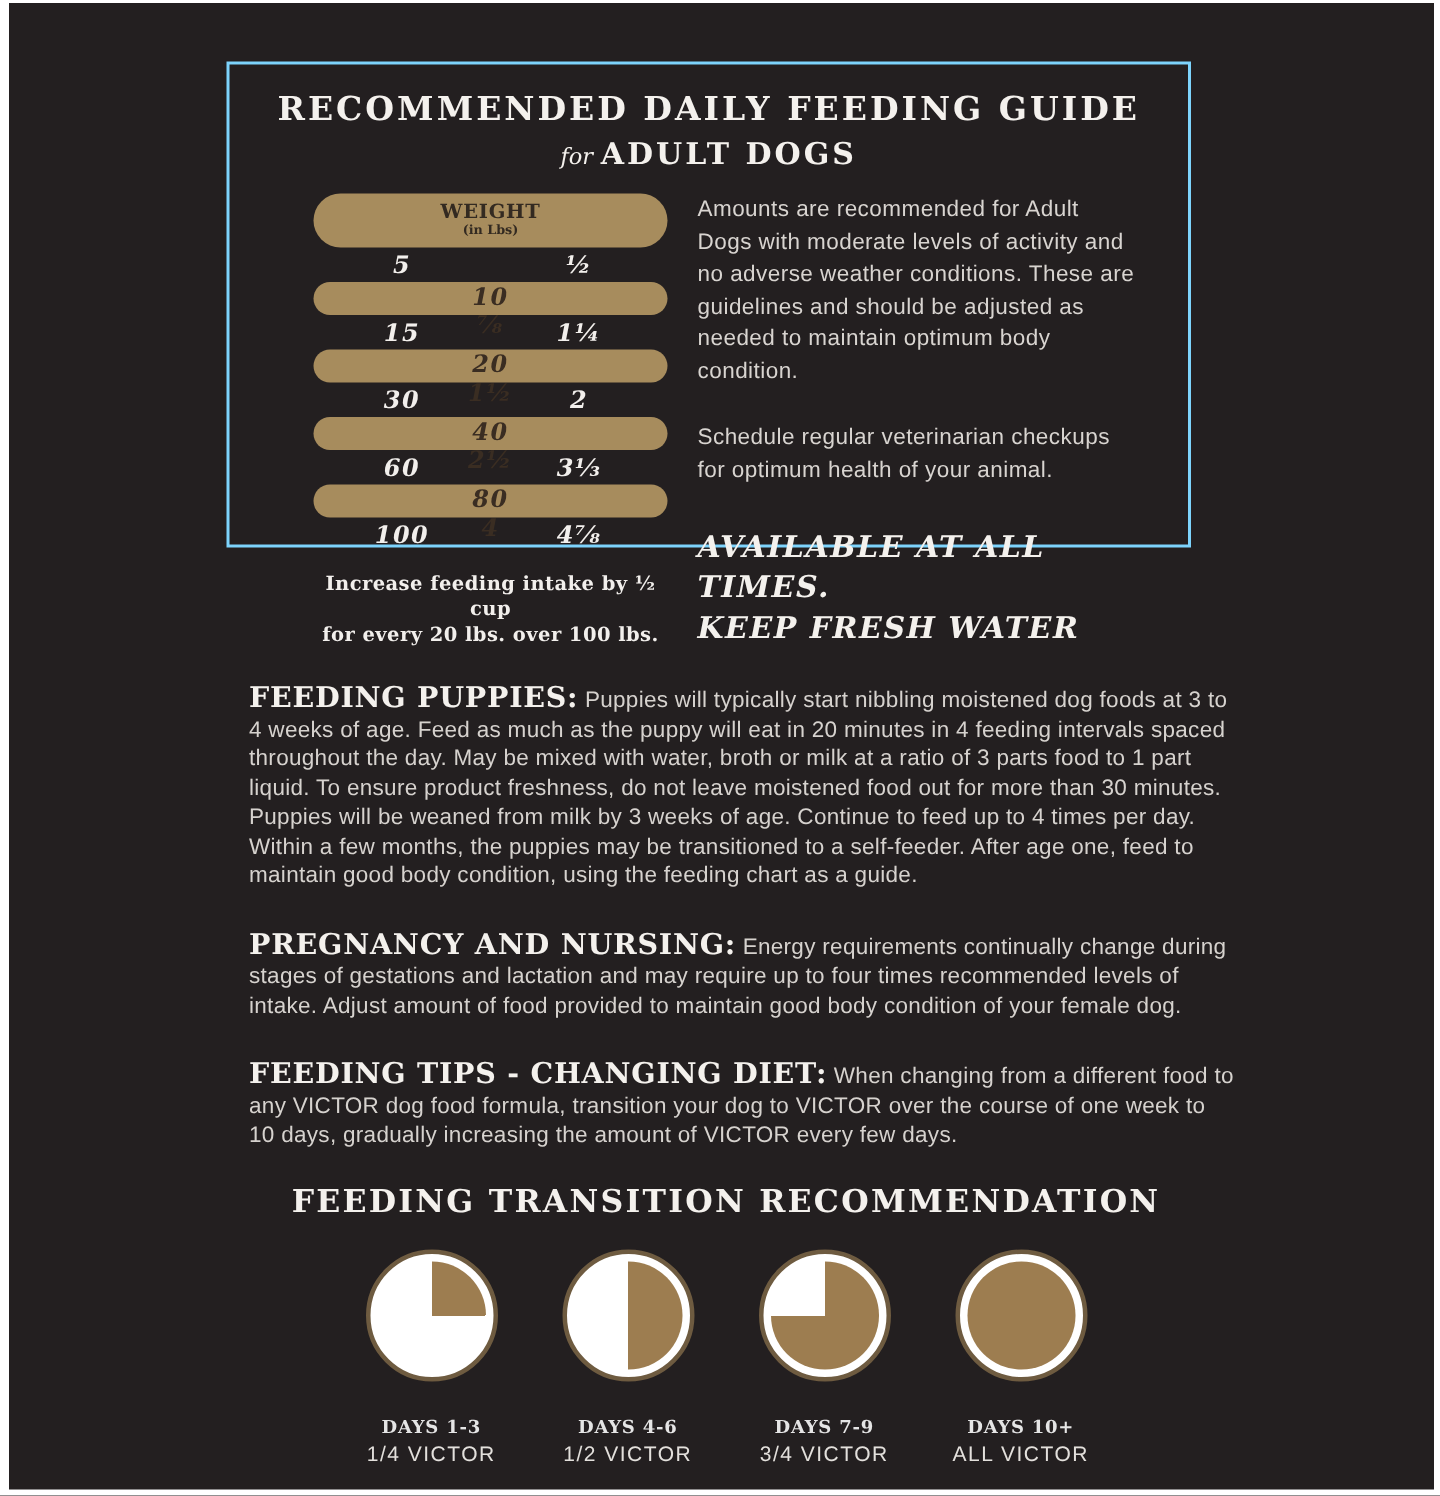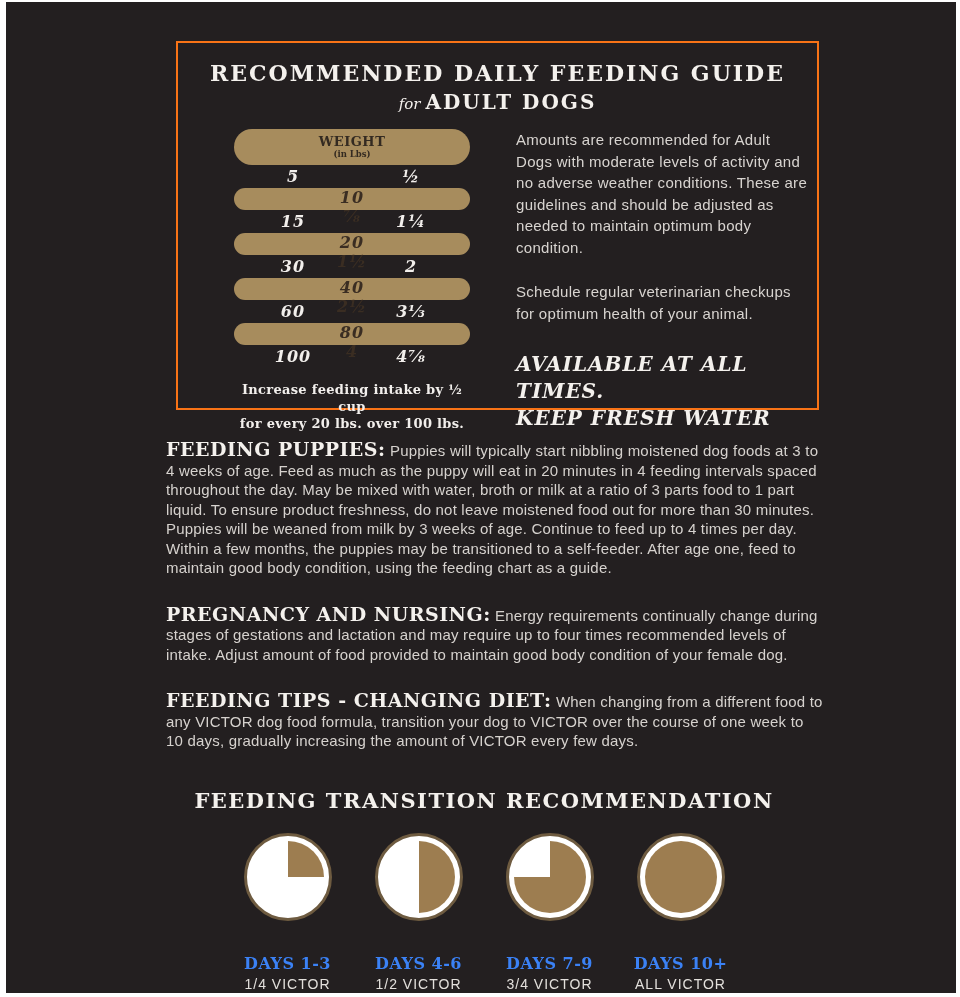--- a/index.html
+++ b/index.html
@@ -7,22 +7,22 @@
     width:960px;height:997px;position:relative;overflow:hidden;
     background:#ffffff;
     font-family:"Liberation Sans", sans-serif;
   }
   .panel{
     position:absolute;left:6px;top:2px;right:4px;bottom:4px;
     background:#231f20;
   }
   
   .guide-box{
-    position:absolute;left:170px;top:39px;width:643px;height:369px;
-    border:2px solid #f97316;box-sizing:border-box;
+    position:absolute;left:145px;top:39px;width:643px;height:324px;
+    border:2px solid #7dd3fc;box-sizing:border-box;
   }
   .guide-title{
     margin-top:17px;text-align:center;color:#f4f1ed;
     font-family:"DejaVu Serif", serif;font-weight:bold;
     font-size:22px;letter-spacing:2px;
   }
   .guide-subtitle{
     text-align:center;color:#f4f1ed;margin-top:4px;
     font-family:"DejaVu Serif", serif;
   }
@@ -47,54 +47,54 @@
   .trow.tan{
     background:#a78c5d;border-radius:11px;color:#3a2d22;flex-direction:column;
   }
   .td{flex:1;text-align:center;letter-spacing:1px;}
   .footnote{
     margin-top:13px;text-align:center;color:#f2efec;
     font-family:"DejaVu Serif", serif;font-weight:bold;
     font-size:13px;line-height:17px;letter-spacing:0.3px;
   }
   
-  .notes{margin-left:46px;width:292px;color:#d8d4d0;font-size:15px;line-height:21.5px;letter-spacing:0.3px;}
+  .notes{margin-left:20px;width:292px;color:#d8d4d0;font-size:15px;line-height:21.5px;letter-spacing:0.3px;}
   .notes p{margin:0;}
   .notes .p2{margin-top:23px;}
   .emphasis{
     margin-top:27px;color:#f4f1ed;
     font-family:"DejaVu Serif", serif;font-weight:bold;font-style:italic;
     font-size:20px;line-height:27px;letter-spacing:1px;
   }
   
   .lower{position:absolute;left:160px;top:438px;width:658px;color:#d6d2ce;
     font-size:15px;line-height:19.5px;letter-spacing:0.2px;}
-  .lower p{margin:0 0 27px 0;}
+  .lower p{margin:16px 0 27px 0;}
   .sec-head{
     font-family:"DejaVu Serif", serif;font-weight:bold;
     font-size:19px;color:#f4f1ed;letter-spacing:0.5px;
   }
   
   .transition{position:absolute;left:3px;top:786px;width:100%;}
   .transition-title{
     text-align:center;color:#f4f1ed;
     font-family:"DejaVu Serif", serif;font-weight:bold;
     font-size:21px;letter-spacing:1.5px;
   }
   .pies{display:flex;justify-content:center;margin-top:20px;}
   .step{width:131px;text-align:center;}
   .pie{
     width:82px;height:82px;border-radius:50%;background:#ffffff;
     border:3px solid #6e5b40;position:relative;margin:0 auto;
   }
   .pie-fill{position:absolute;left:5px;top:5px;right:5px;bottom:5px;border-radius:50%;}
   .step-days{
-    margin-top:33px;color:#3b82f6;
-    font-family:"DejaVu Serif", serif;font-weight:bold;
-    font-size:16px;letter-spacing:0.5px;
+    margin-top:23px;color:#e5e5e5;
+    font-family:"DejaVu Serif", serif;font-weight:bold;
+    font-size:12px;letter-spacing:0.5px;
   }
   .step-amount{
     margin-top:3px;color:#e3e0dc;font-size:14px;letter-spacing:1px;
   }
 </style>
 </head>
 <body>
 
 <div class="panel">
 

